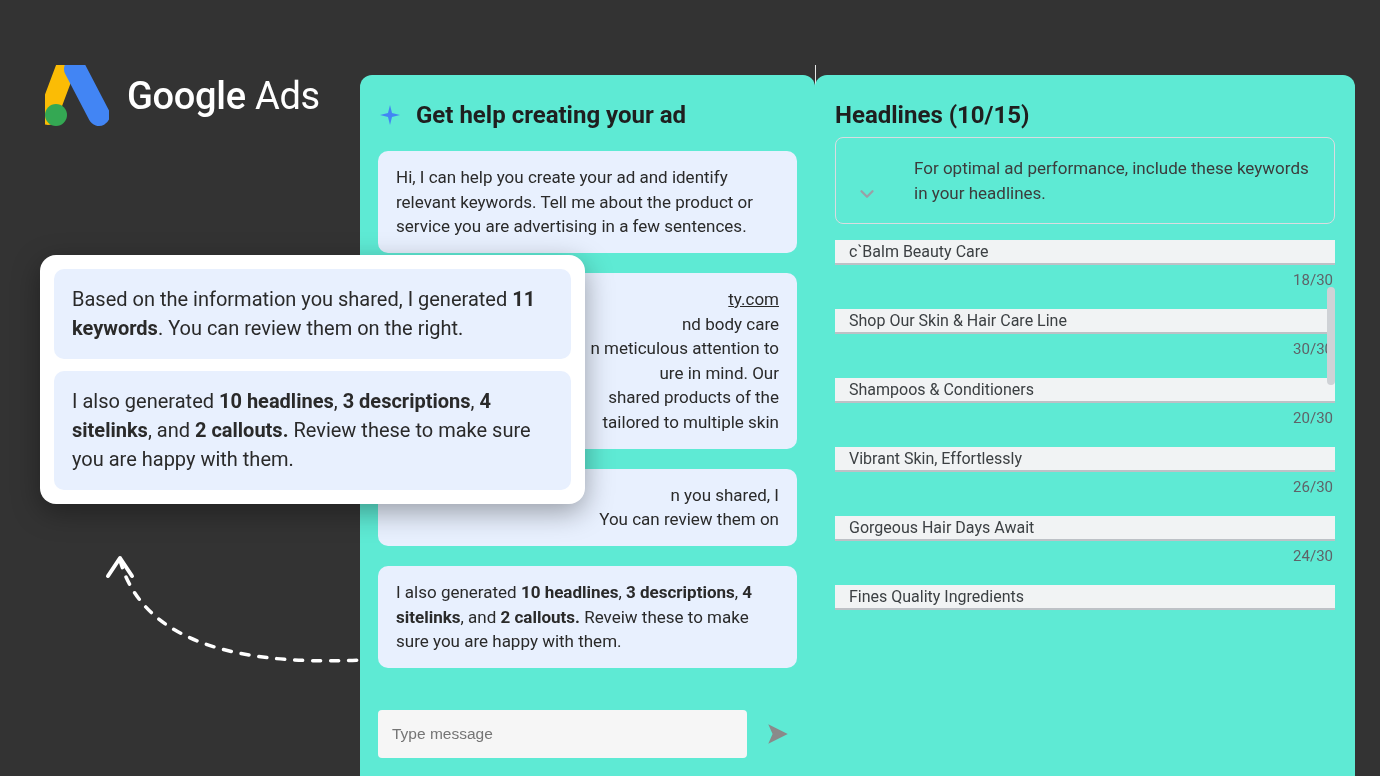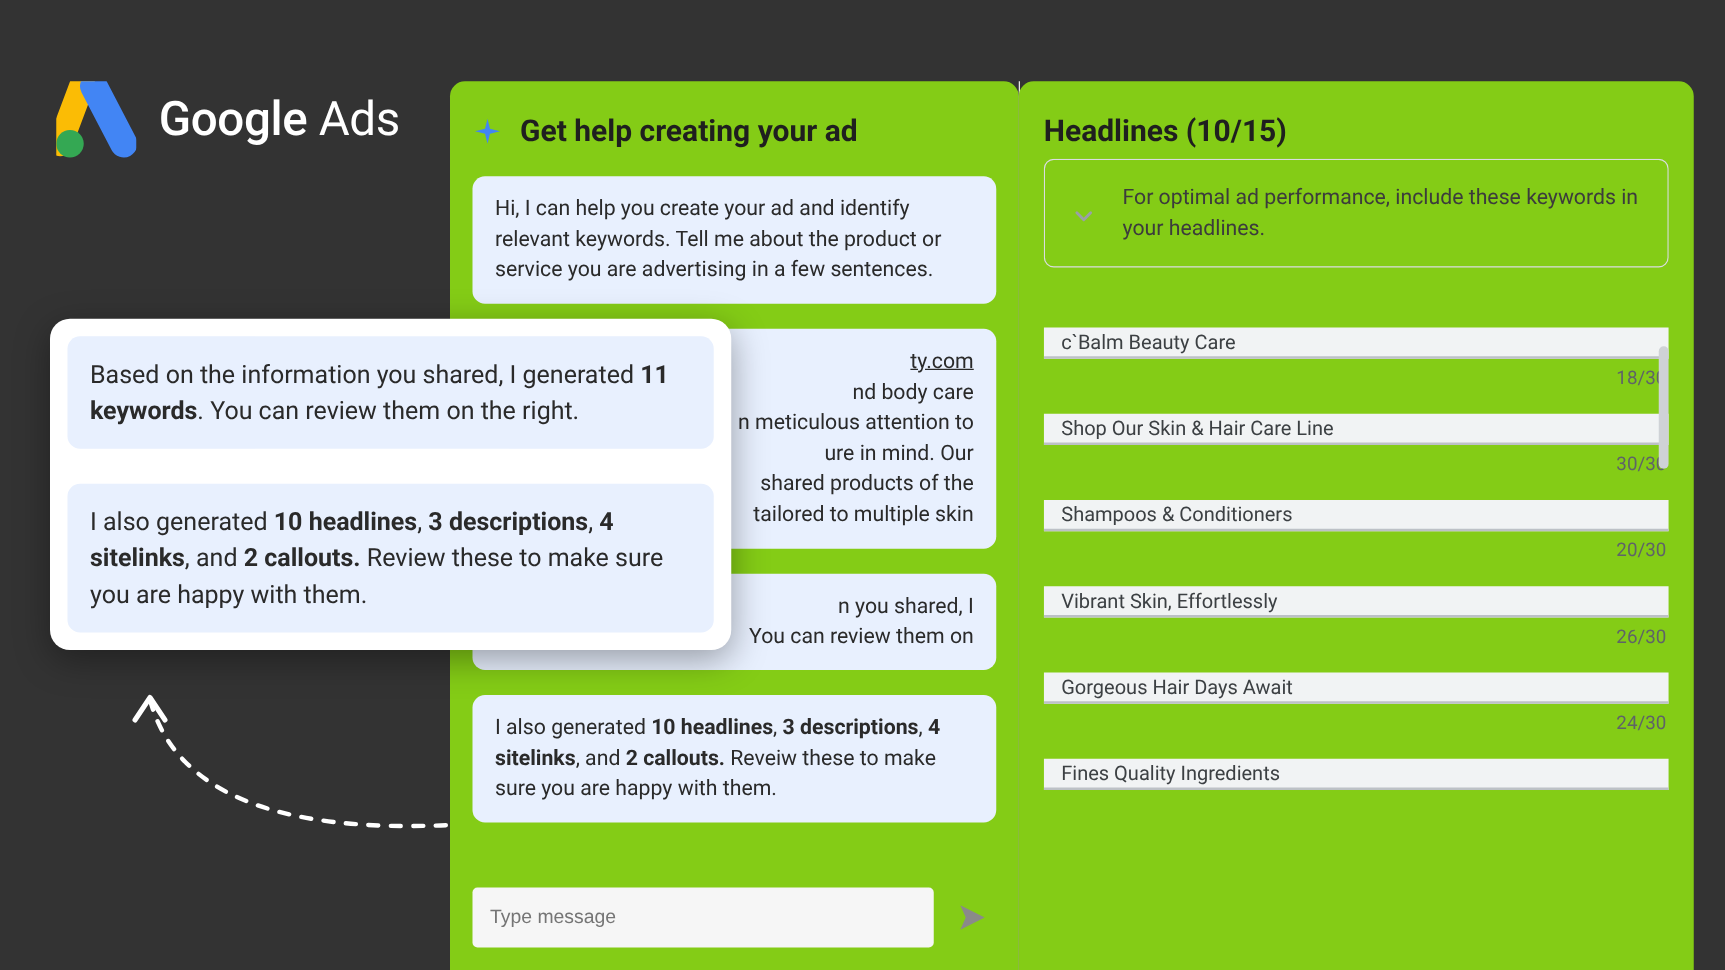--- a/index.html
+++ b/index.html
@@ -25,23 +25,23 @@
 .logo-text {
   color: #fff;
   font-size: 38px;
   font-weight: 400;
   letter-spacing: -0.3px;
 }
 .logo-text .bold { font-weight: 500; }
 
 .panel {
   position: absolute;
-  background: #84cc16;
+  background: #5eead4;
   border-radius: 12px 12px 0 0;
-  top: 65px;
+  top: 75px;
   bottom: 0;
 }
 .chat-panel {
   left: 360px;
   width: 455px;
   padding: 26px 18px 18px 18px;
   display: flex;
   flex-direction: column;
 }
 .headlines-panel {
@@ -111,23 +111,23 @@
 
 .headlines-title { font-size: 24px; font-weight: 700; color: #1f1f1f; margin-bottom: 8px; }
 
 .headlines-body { position: relative; flex: 1; overflow: hidden; }
 
 .hint-card {
   border: 1px solid #dadce0;
   border-radius: 8px;
   padding: 18px 20px 18px 20px;
   display: flex;
-  align-items: center;
-  gap: 20px;
-  margin-bottom: 48px;
+  align-items: flex-end;
+  gap: 36px;
+  margin-bottom: 16px;
 }
 .hint-card .chev { width: 22px; height: 22px; color: #9aa0a6; flex: 0 0 auto; margin-top: 4px; }
 .hint-text { font-size: 17px; line-height: 1.45; color: #3c3c3c; }
 
 .headline-item { margin-bottom: 20px; }
 .headline-bar {
   background: #f1f3f4;
   padding: 2px 14px;
   border-bottom: 2px solid #bdc1c6;
   font-size: 16px;
@@ -162,21 +162,21 @@
   padding: 14px 14px;
   box-shadow: 0 8px 28px rgba(0,0,0,0.35);
 }
 .popout .pbubble {
   background: #e8f0fe;
   border-radius: 10px;
   padding: 16px 18px;
   font-size: 20px;
   line-height: 1.45;
   color: #2a2a2a;
-  margin-bottom: 28px;
+  margin-bottom: 12px;
 }
 .popout .pbubble:last-child { margin-bottom: 0; }
 .pbubble b, .pbubble strong { font-weight: 700; }
 
 
 .dash-arrow {
   position: absolute;
   left: 90px;
   top: 540px;
   width: 280px;

